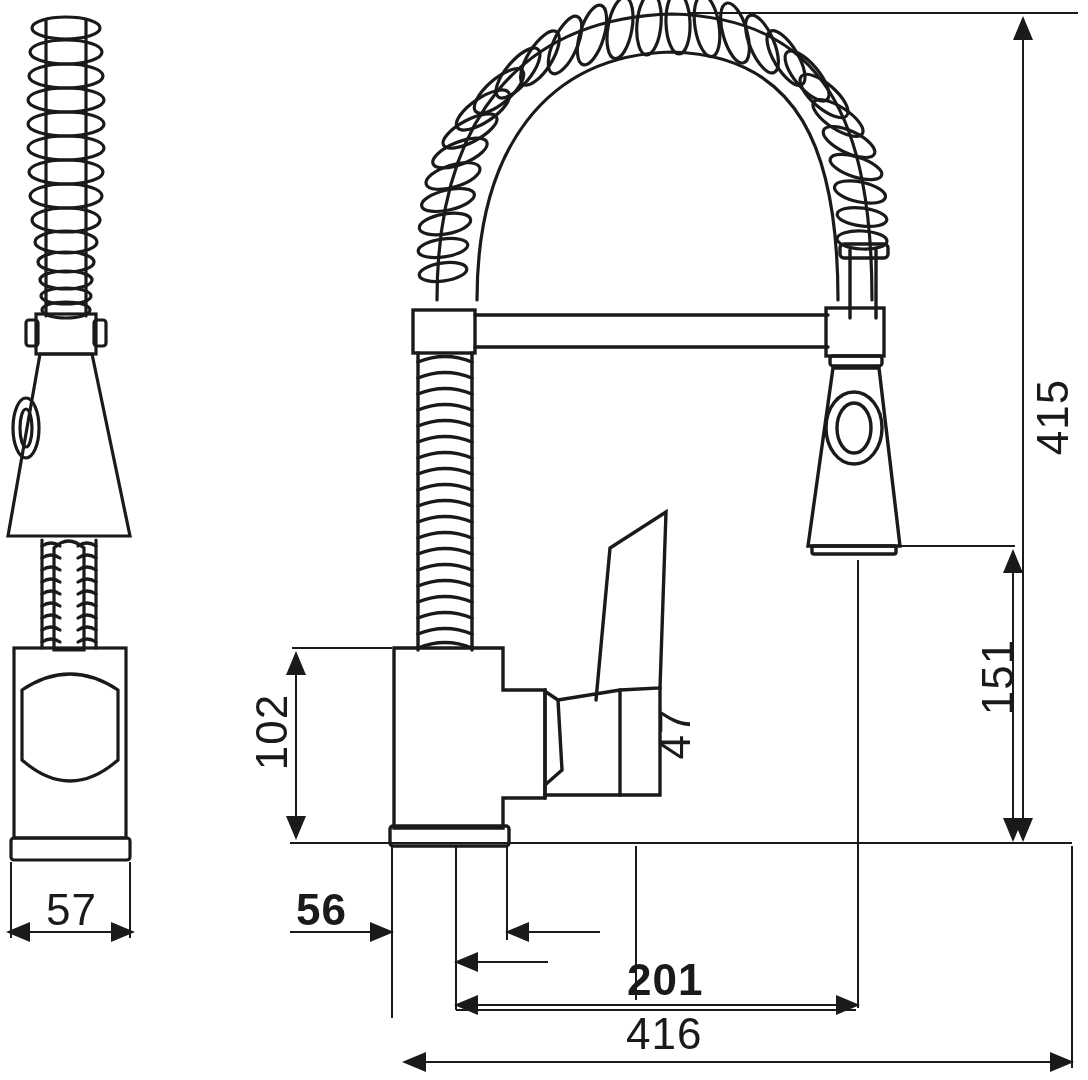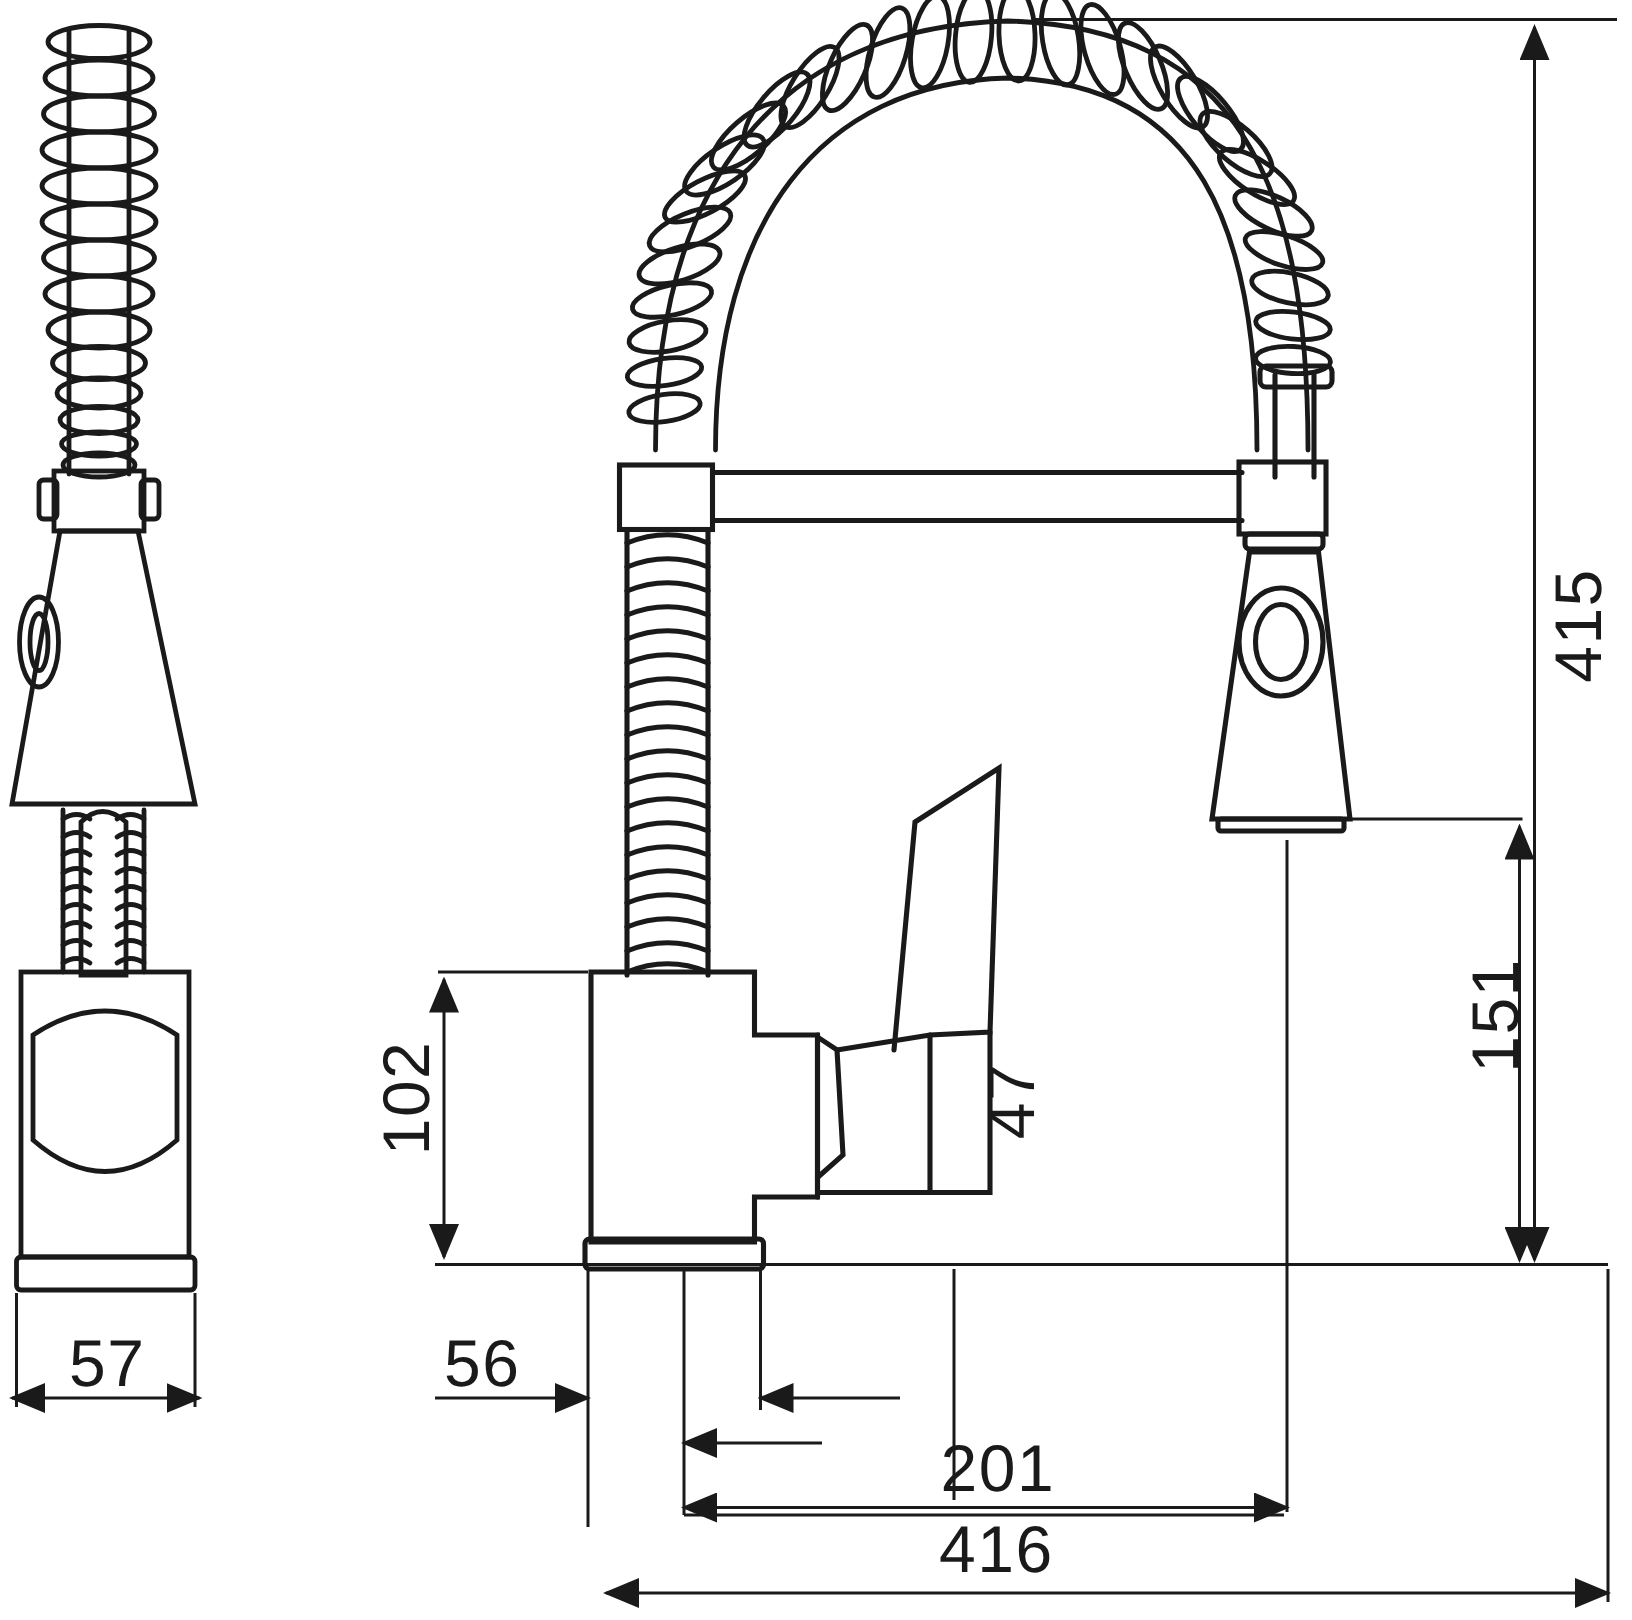--- a/index.html
+++ b/index.html
@@ -226,19 +226,19 @@
   <div class="dim-label rot90" style="left:1013px; top:395px; width:80px; text-align:center;">415</div>
 
   <div class="dim-label rot90" style="left:958px; top:655px; width:80px; text-align:center;">151</div>
 
   <div class="dim-label rot90" style="left:232px; top:710px; width:80px; text-align:center;">102</div>
 
   <div class="dim-label rot90" style="left:642px; top:712px; width:66px; text-align:center;">47</div>
 
   <div class="dim-label" style="left:46px; top:888px;">57</div>
 
-  <div class="dim-label" style="left:296px; top:888px;">56</div>
-
-  <div class="dim-label" style="left:627px; top:958px;">201</div>
+  <div class="dim-label" style="left:296px; top:888px;font-weight:bold;">56</div>
+
+  <div class="dim-label" style="left:627px; top:958px;font-weight:bold;">201</div>
 
   <div class="dim-label" style="left:626px; top:1012px;">416</div>
 
 </div>
 
 </body></html>

